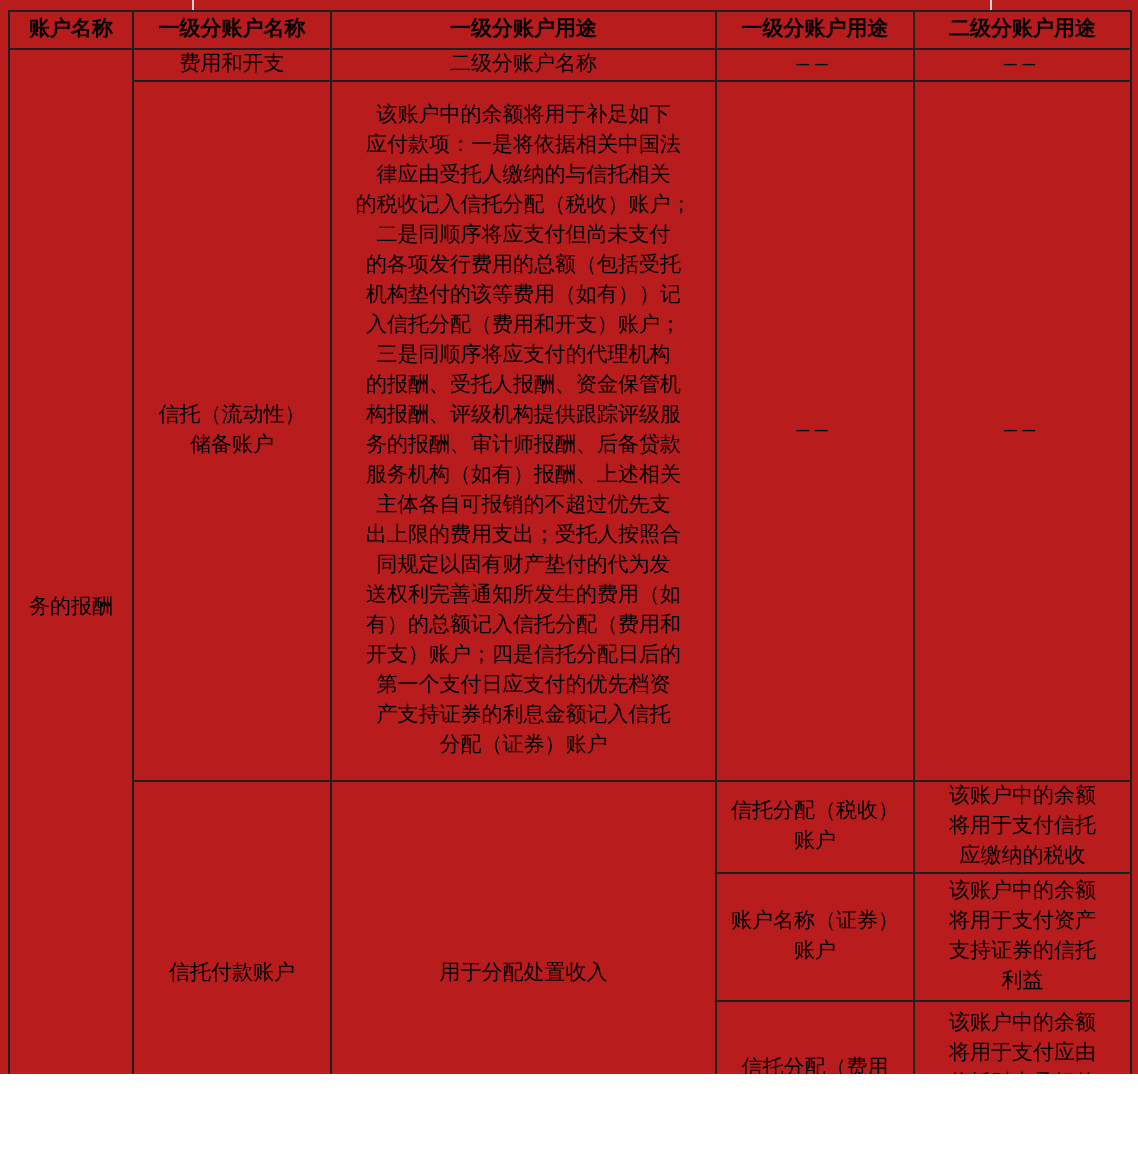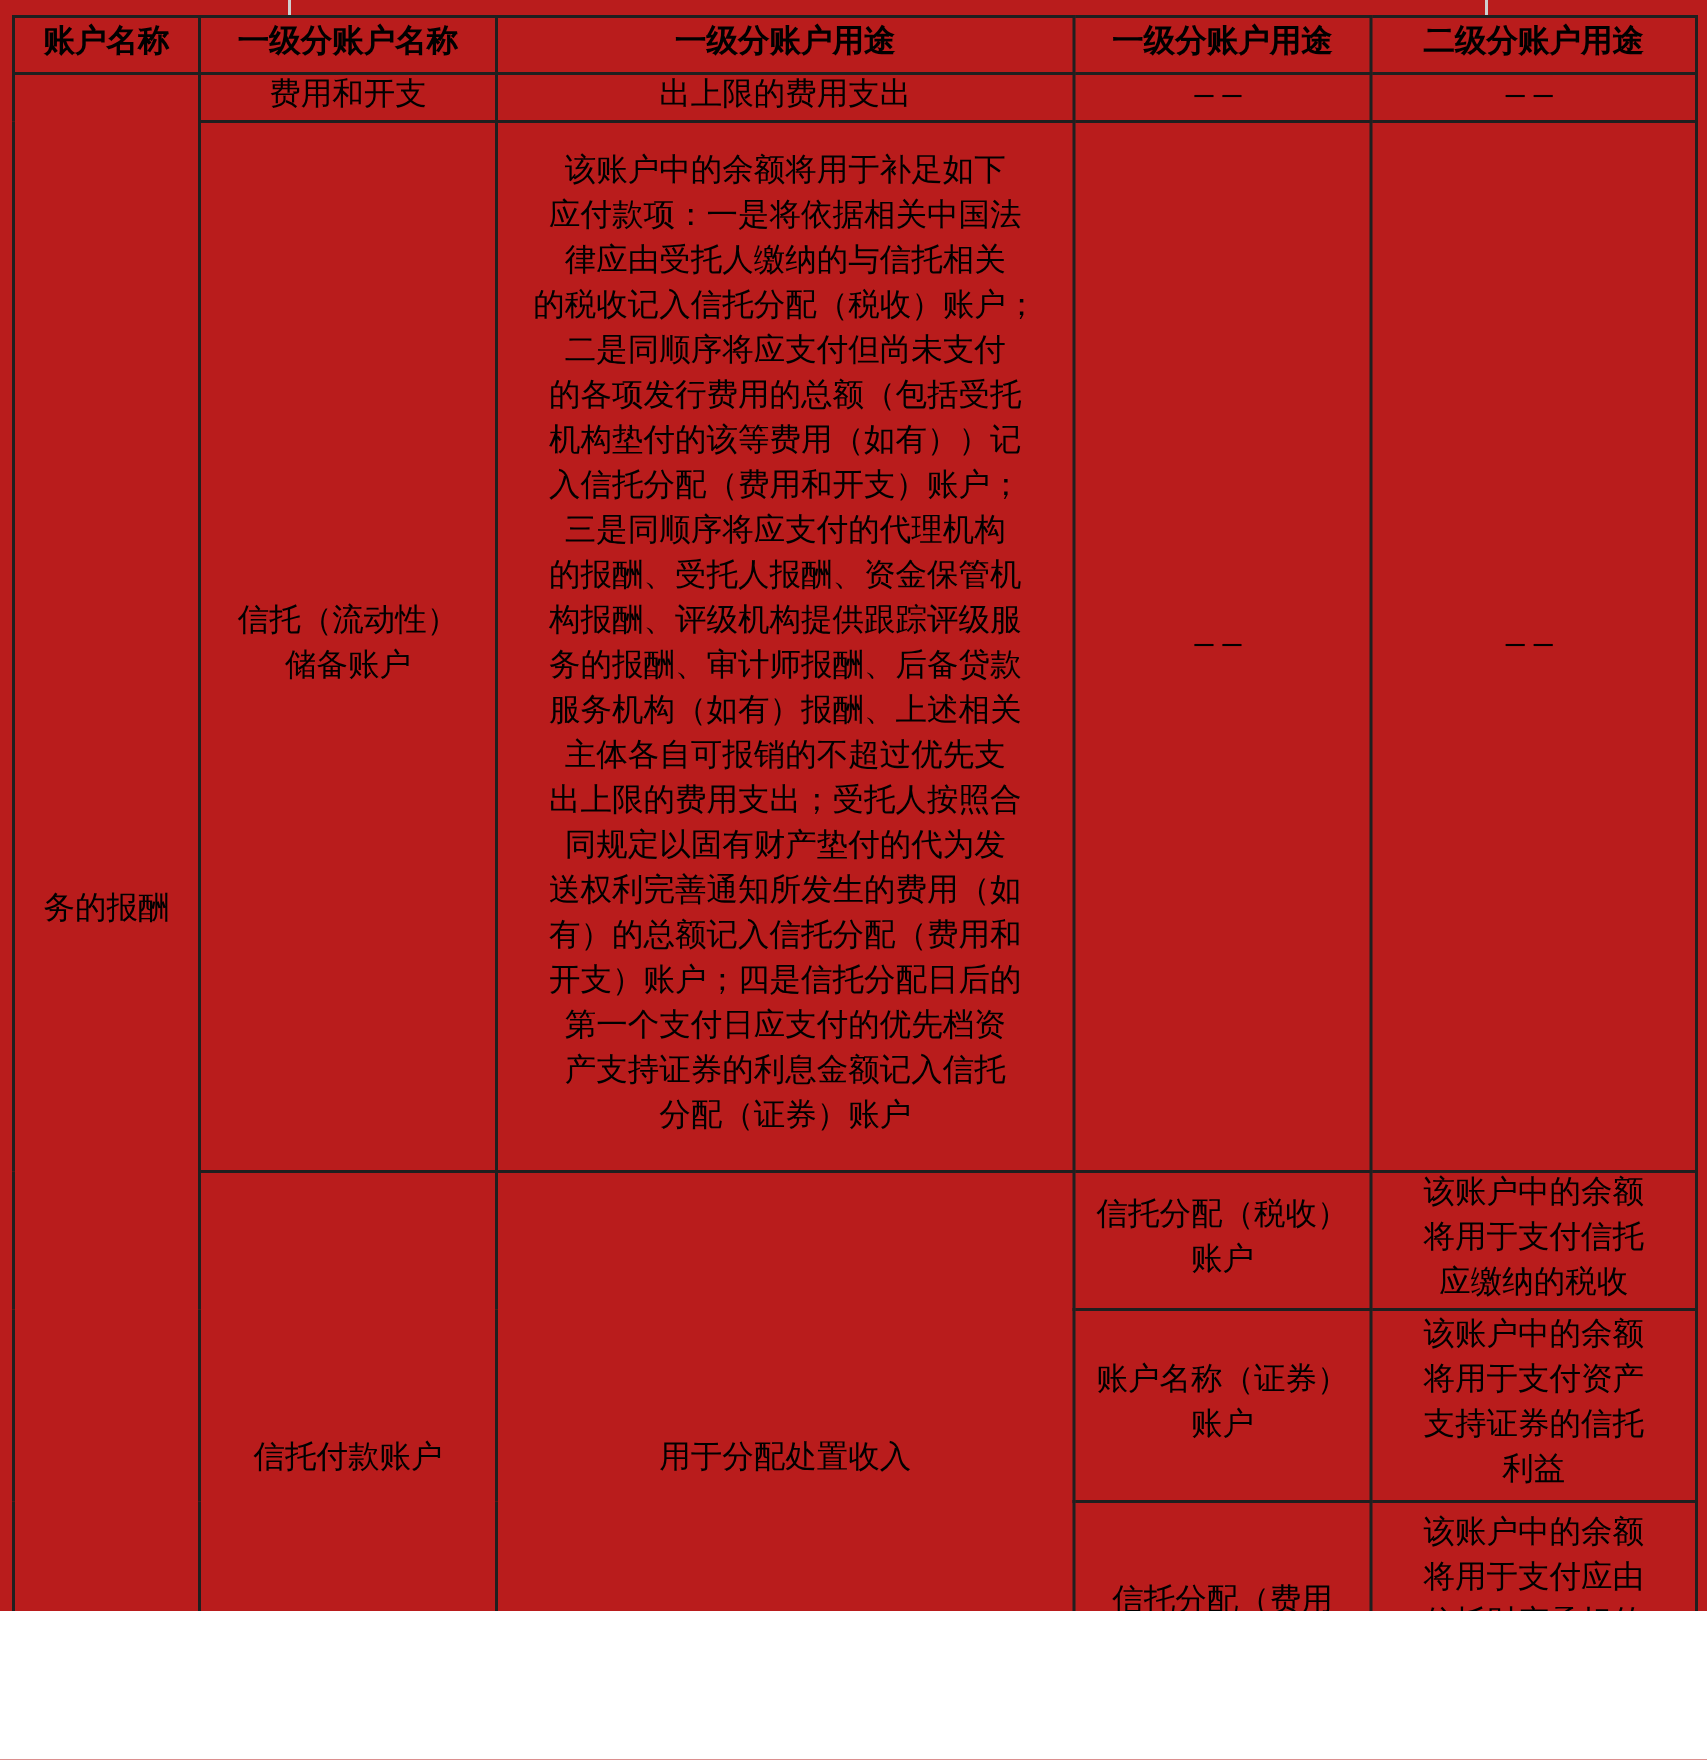--- a/index.html
+++ b/index.html
@@ -77,21 +77,21 @@
         <tr class="h-head">
       <th>账户名称</th>
       <th>一级分账户名称</th>
       <th>一级分账户用途</th>
       <th>一级分账户用途</th>
       <th>二级分账户用途</th>
     </tr>
     <tr class="h-r1">
       <td rowspan="5">务的报酬</td>
       <td>费用和开支</td>
-      <td>出上限的费用支出</td>
+      <td>二级分账户名称</td>
       <td class="dash">——</td>
       <td class="dash">——</td>
     </tr>
     <tr class="h-r2">
       <td>信托（流动性）
 储备账户</td>
       <td class="long-cell">该账户中的余额将用于补足如下
 应付款项：一是将依据相关中国法
 律应由受托人缴纳的与信托相关
 的税收记入信托分配（税收）账户；

